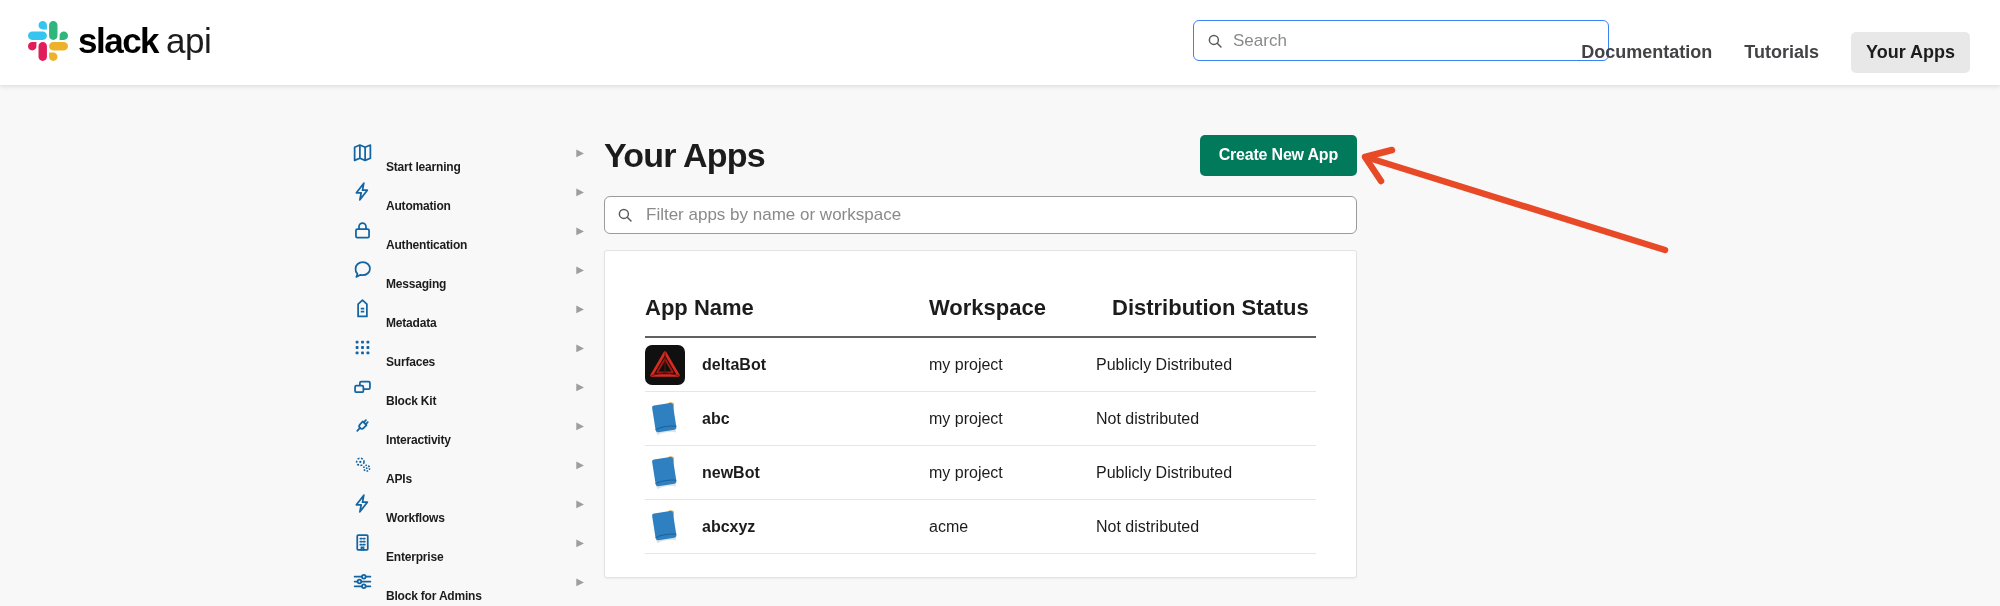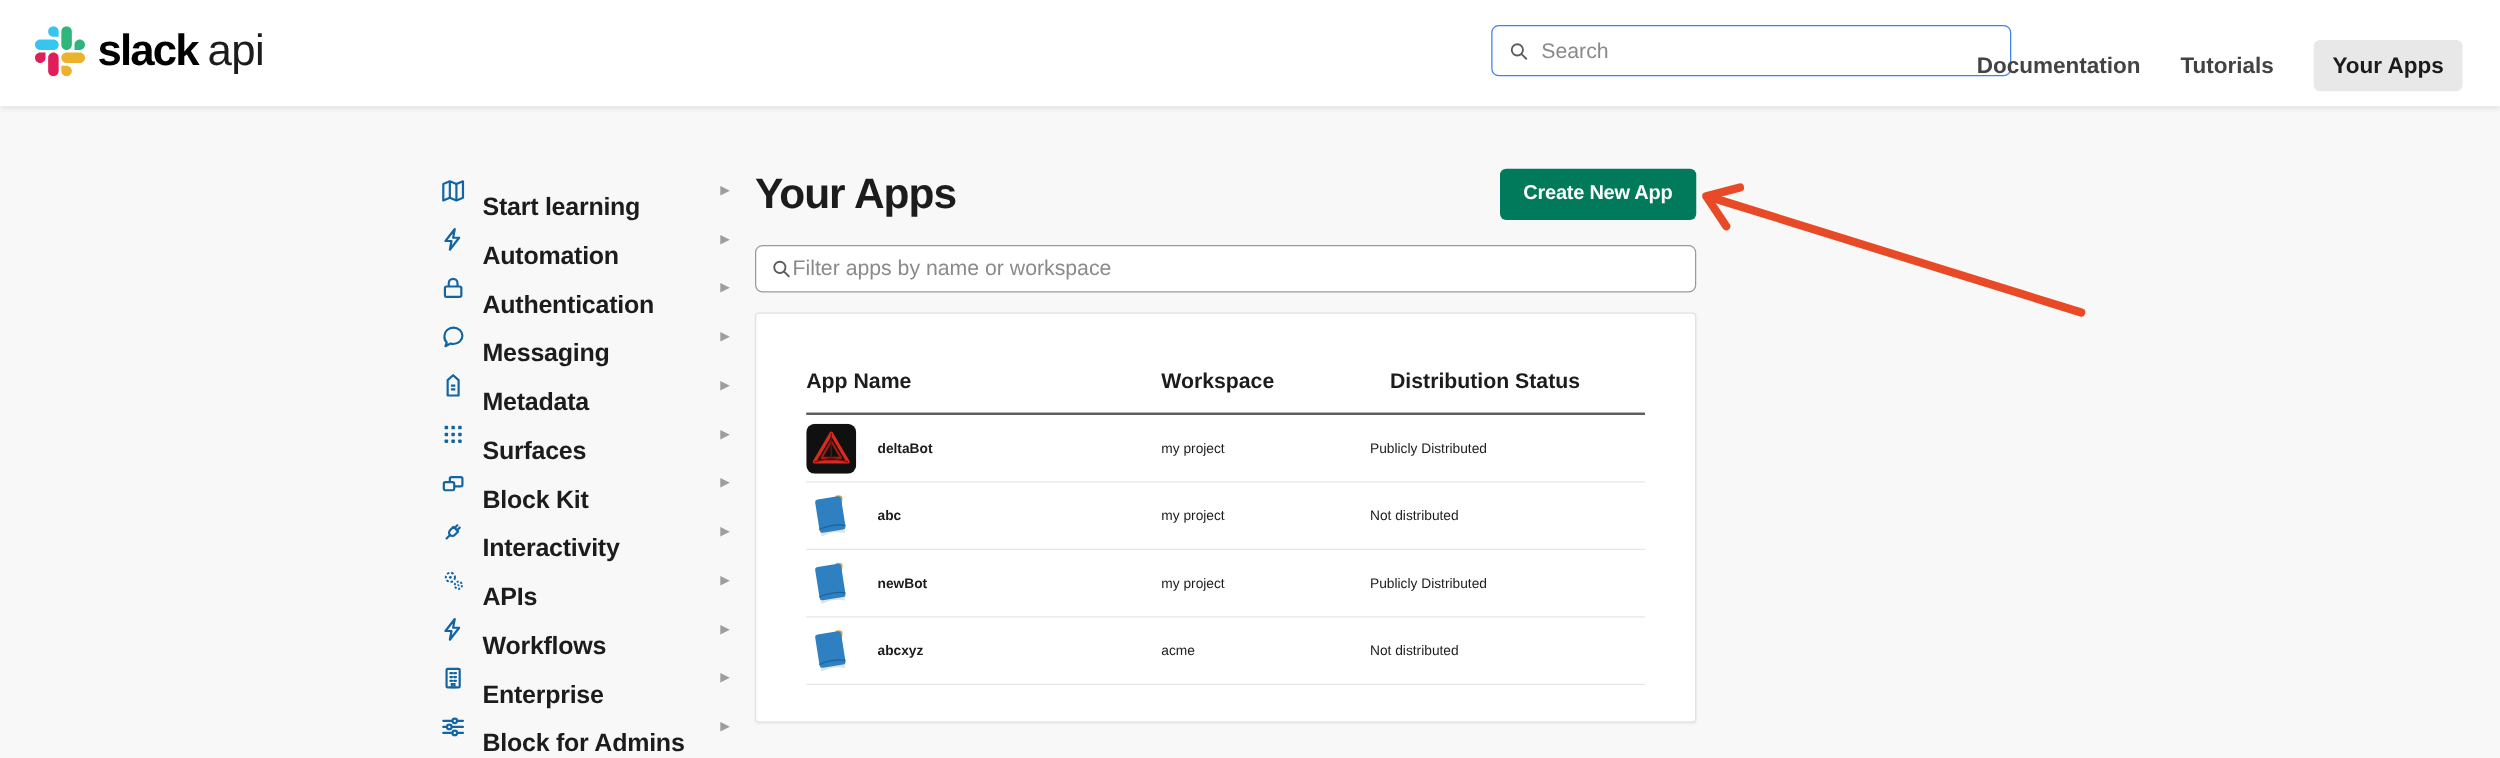--- a/index.html
+++ b/index.html
@@ -23,48 +23,48 @@
   .search-box input::placeholder { color:#8a8a8a; }
 
   .nav { position:absolute; right:30px; top:0; height:85px; display:flex; align-items:center; gap:32px; }
   .nav-link { font-size:18px; font-weight:bold; color:#434245; cursor:pointer;margin-top:20px; }
   .nav-link.active { color:#1d1c1d; background:#e8e8e8; padding:10px 15px; border-radius:5px; }
 
   
   .sidebar { position:absolute; left:352px; top:133px; width:232px; }
   .side-item { display:flex; align-items:center; height:39px; gap:13px; cursor:pointer; }
   .side-item svg { width:21px; height:21px; color:#1264a3; flex:none; }
-  .side-label { flex:1; font-size:20px; font-weight:bold; color:#1d1c1d; letter-spacing:-0.2px;margin-top:28px; }
+  .side-label { flex:1; font-size:12px; font-weight:bold; color:#1d1c1d; letter-spacing:-0.2px;margin-top:28px; }
   .side-chevron { color:#9e9e9e; font-size:10px; line-height:1; }
 
   
   .main { position:absolute; left:604px; top:130px; width:753px; }
   .title-row { height:50px; display:flex; align-items:center; justify-content:space-between; }
   .page-title { font-size:34px; font-weight:bold; letter-spacing:-0.8px; color:#1d1c1d; }
   .create-btn { background:#007a5a; color:#fff; border:none; border-radius:5px;
                 font-family:inherit; font-size:16px; font-weight:bold; letter-spacing:-0.2px;
                 padding:0 19px; height:41px; cursor:pointer; }
 
   .filter-box { margin-top:16px; height:38px; background:#fff; border:1px solid #9b9b9b; border-radius:6px;
-                display:flex; align-items:center; padding:0 11px; gap:0; }
+                display:flex; align-items:center; padding:0 11px; gap:12px; }
   .filter-box svg { width:18px; height:18px; color:#5c5c5c; flex:none; }
   .filter-box input { border:none; outline:none; flex:1; font-size:17px; font-family:inherit; color:#1d1c1d; background:transparent; }
   .filter-box input::placeholder { color:#8a8a8a; }
 
   .card { margin-top:16px; height:328px; background:#fff; border:1px solid #e3e3e3; border-radius:3px;
           box-shadow:0 1px 2px rgba(0,0,0,.05); padding:44px 40px 0 40px; }
 
-  .tbl-head { display:flex; align-items:flex-end; font-size:17px; font-weight:bold; color:#1d1c1d;
+  .tbl-head { display:flex; align-items:flex-end; font-size:22px; font-weight:bold; color:#1d1c1d;
               padding-bottom:15px; border-bottom:2px solid #61605f; }
   .col-app { width:284px; }
   .col-ws  { width:167px; }
   .col-status { flex:1;margin-left:16px; }
 
   .tbl-row { display:flex; align-items:center; height:54px; border-bottom:1px solid #e6e6e6;
-             font-size:11px; color:#1d1c1d; cursor:pointer; }
+             font-size:16px; color:#1d1c1d; cursor:pointer; }
   .cell-app { width:284px; display:flex; align-items:center; gap:17px; font-weight:bold; }
   .cell-ws { width:167px; font-weight:normal; }
   .cell-status { flex:1; font-weight:normal; }
   .app-icon { width:40px; height:40px; flex:none; }
 
   
   .anno-arrow { position:absolute; left:1352px; top:142px; width:330px; height:120px; z-index:9; pointer-events:none; }
 </style>
 </head>
 <body>

